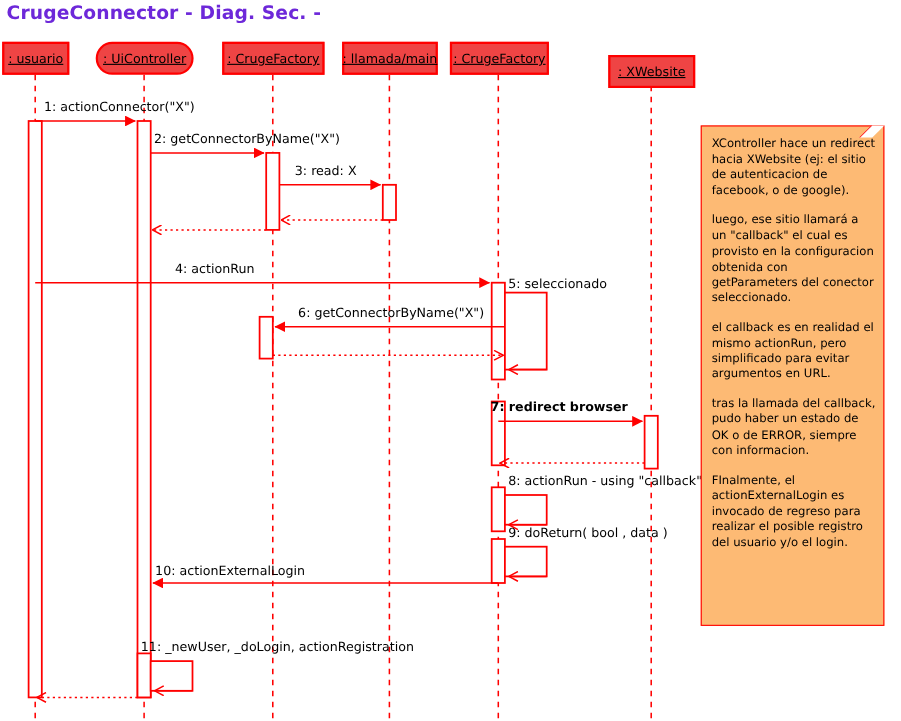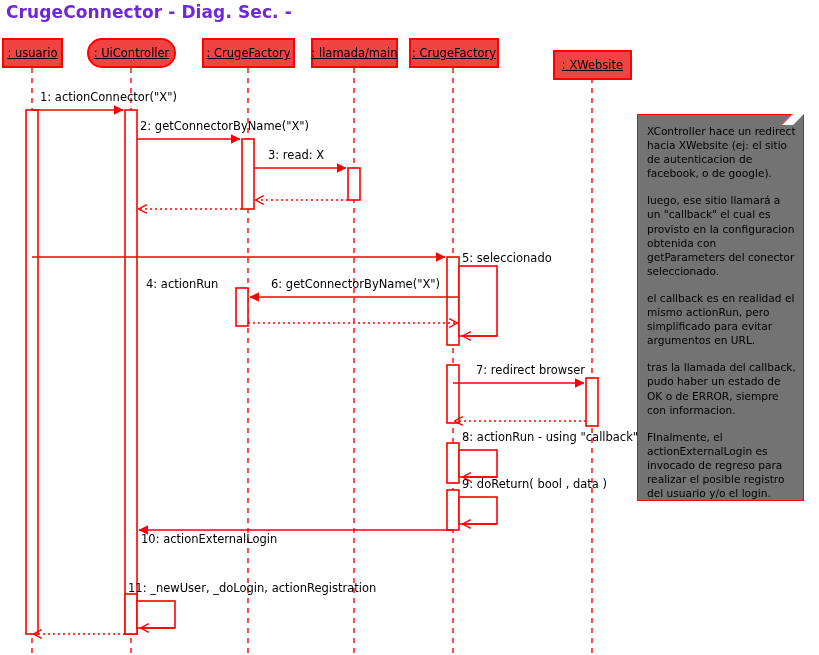--- a/index.html
+++ b/index.html
@@ -17,22 +17,22 @@
   }
   .ll-label{
     font-size:11.5px;color:#000;text-decoration:underline;white-space:nowrap;
     font-family:"DejaVu Sans","Liberation Sans",sans-serif;
   }
   .msg{
     position:absolute;font-size:11.5px;color:#000;white-space:nowrap;
     font-family:"DejaVu Sans","Liberation Sans",sans-serif;
   }
   #note{
-    position:absolute;left:637px;top:114px;width:167px;height:387px;
-    background:#737373;box-sizing:border-box;
+    position:absolute;left:637px;top:114px;width:167px;height:455px;
+    background:#fdba74;box-sizing:border-box;
     border-left:1.5px solid #ff0000;border-bottom:1.5px solid #ff0000;
     border-right:1.5px solid #ff0000;border-top:1.5px solid #ff0000;
     padding:9px 7px 6px 9px;
     font-size:10.6px;line-height:14.1px;color:#000;
     font-family:"DejaVu Sans","Liberation Sans",sans-serif;
   }
   #note .para{margin:0 0 13px 0;}
   #note .para:last-child{margin-bottom:0;}
   #note-fold{
     position:absolute;right:-1px;top:-1px;width:11px;height:11px;
@@ -147,27 +147,27 @@
   <div class="ll-box" style="left:409px;top:38px;width:90px;height:30px;">
     <span class="ll-label">: CrugeFactory</span>
   </div>
   <div class="ll-box" style="left:553px;top:38px;width:79px;height:30px;margin-top:12px;">
     <span class="ll-label">: XWebsite</span>
   </div>
 
   <div class="msg" style="left:40px;top:90px;">1: actionConnector("X")</div>
   <div class="msg" style="left:140px;top:119px;">2: getConnectorByName("X")</div>
   <div class="msg" style="left:268px;top:148px;">3: read: X</div>
-  <div class="msg" style="left:146px;top:237px;margin-top:40px;">4: actionRun</div>
+  <div class="msg" style="left:159px;top:237px;">4: actionRun</div>
   <div class="msg" style="left:462px;top:251px;">5: seleccionado</div>
   <div class="msg" style="left:271px;top:277px;">6: getConnectorByName("X")</div>
-  <div class="msg" style="left:476px;top:363px;">7: redirect browser</div>
+  <div class="msg" style="left:446px;top:363px;font-weight:bold;">7: redirect browser</div>
   <div class="msg" style="left:462px;top:430px;">8: actionRun - using "callback"</div>
   <div class="msg" style="left:462px;top:477px;">9: doReturn( bool , data )</div>
-  <div class="msg" style="left:141px;top:512px;margin-top:20px;">10: actionExternalLogin</div>
+  <div class="msg" style="left:141px;top:512px;">10: actionExternalLogin</div>
   <div class="msg" style="left:128px;top:581px;">11: _newUser, _doLogin, actionRegistration</div>
 
   <div id="note">
     <div id="note-fold"></div>
     <p class="para">XController hace un redirect hacia XWebsite (ej: el sitio de autenticacion de facebook, o de google).</p>
     <p class="para">luego, ese sitio llamará a un "callback" el cual es provisto en la configuracion obtenida con getParameters del conector seleccionado.</p>
     <p class="para">el callback es en realidad el mismo actionRun, pero simplificado para evitar argumentos en URL.</p>
     <p class="para">tras la llamada del callback, pudo haber un estado de OK o de ERROR, siempre con informacion.</p>
     <p class="para">FInalmente, el actionExternalLogin es invocado de regreso para realizar el posible registro del usuario  y/o el login.</p>
   </div>

